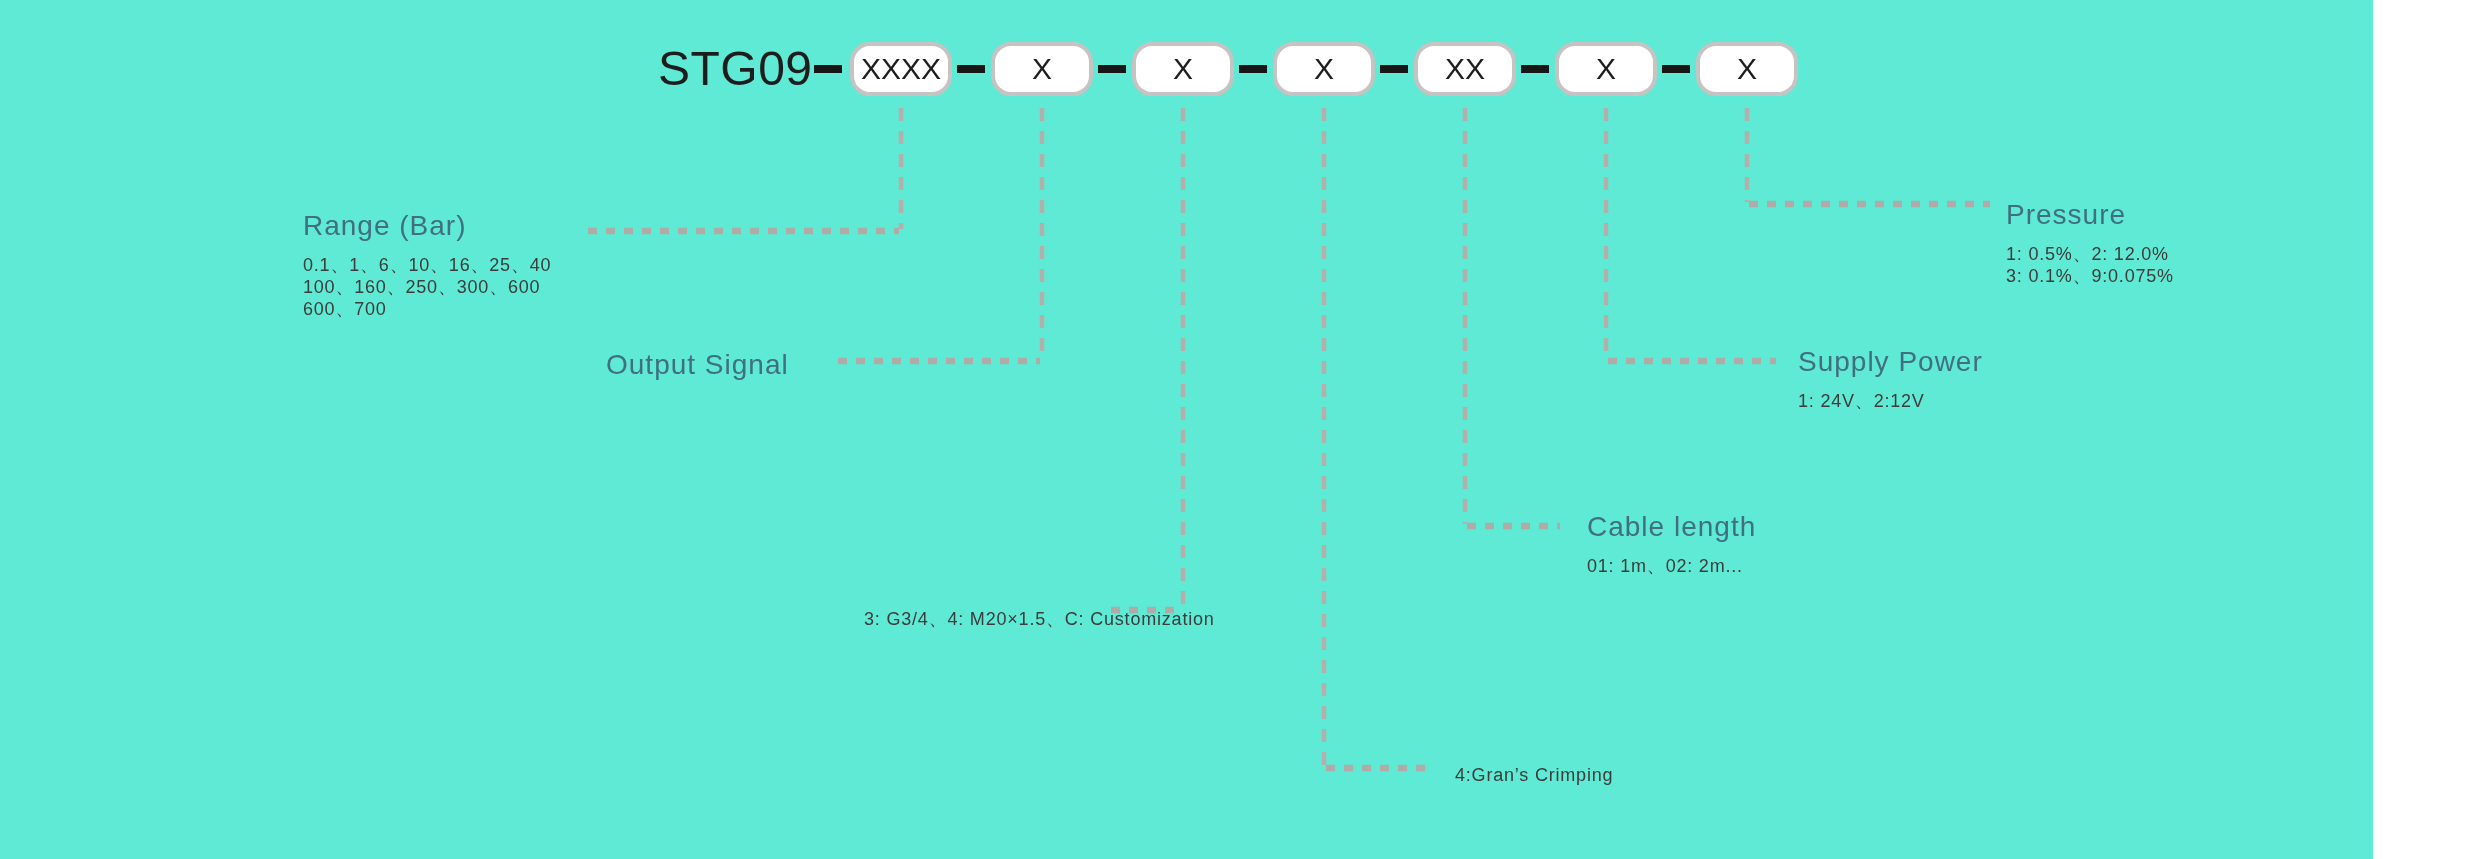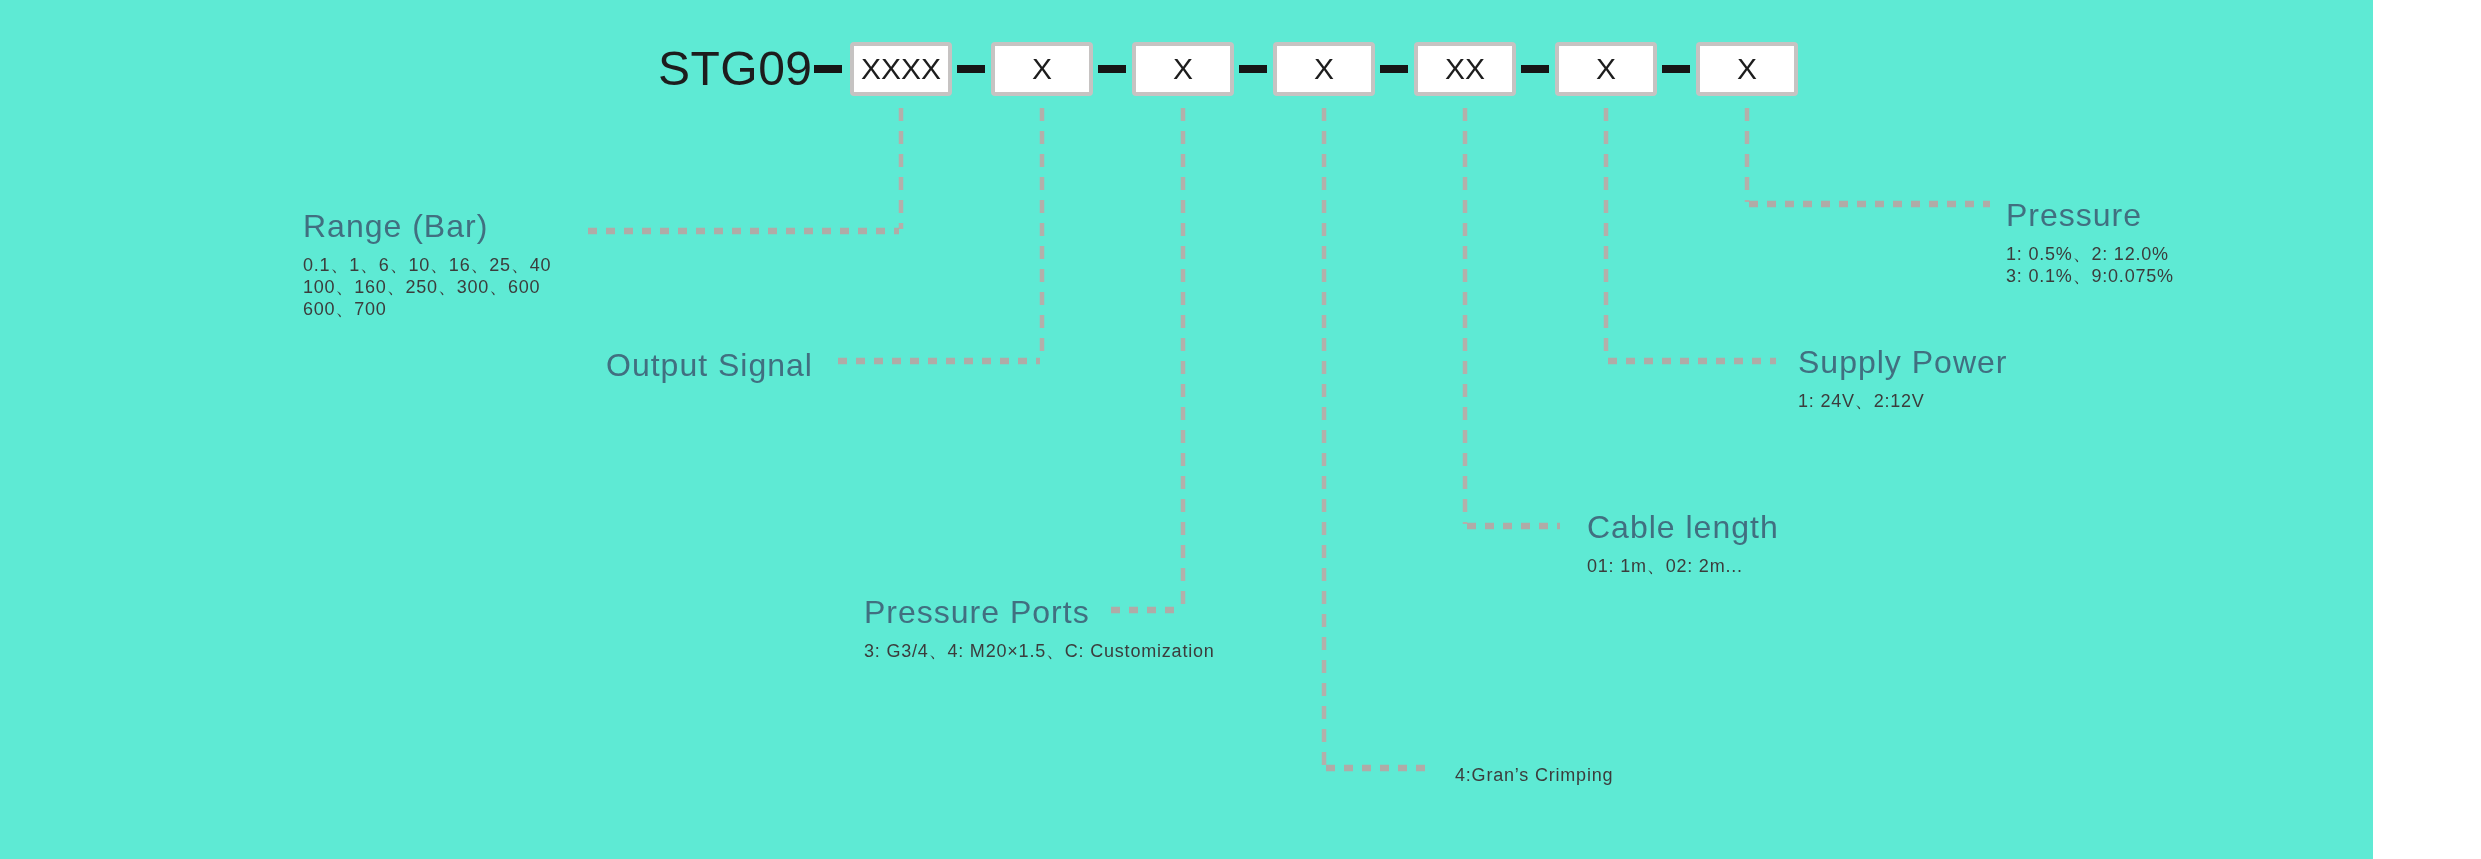--- a/index.html
+++ b/index.html
@@ -17,32 +17,32 @@
 
   .model {
     position: absolute; left: 658px; top: 42px;
     height: 54px; line-height: 54px;
     font-size: 48px; letter-spacing: 0.5px;
     color: #1d1d1d; white-space: nowrap;
   }
   .code-box {
     position: absolute; top: 42px;
     width: 102px; height: 54px; box-sizing: border-box;
-    border: 4px solid #c6c3c2; border-radius: 4px;
+    border: 4px solid #c6c3c2; border-radius: 20px;
     background: #ffffff;
     display: flex; align-items: center; justify-content: center;
     font-size: 30px; color: #1d1d1d; letter-spacing: 0;
   }
   .tdash {
     position: absolute; top: 65px;
     width: 28px; height: 8px; background: #161616;
   }
   .section { position: absolute; }
   .sec-label {
-    font-size: 32px; line-height: 32px; letter-spacing: 1px;
+    font-size: 28px; line-height: 32px; letter-spacing: 1px;
     color: #416f80; white-space: nowrap;
   }
   .sec-values {
     margin-top: 12px;
     font-size: 18px; line-height: 22px; letter-spacing: 0.8px;
     color: #3c3c3c; white-space: nowrap;
   }
 </style>
 </head>
 <body>
@@ -92,21 +92,20 @@
       <div>100、160、250、300、600</div>
       <div>600、700</div>
     </div>
   </div>
 
   <div class="section" style="left:606px; top:349px">
     <div class="sec-label">Output Signal</div>
   </div>
 
   <div class="section" style="left:864px; top:596px">
-    <div class="sec-label">Pressure Ports</div>
     <div class="sec-values">
       <div>3: G3/4、4: M20×1.5、C: Customization</div>
     </div>
   </div>
 
   <div class="section" style="left:1455px; top:752px">
     <div class="sec-values">
       <div>4:Gran’s Crimping</div>
     </div>
   </div>

